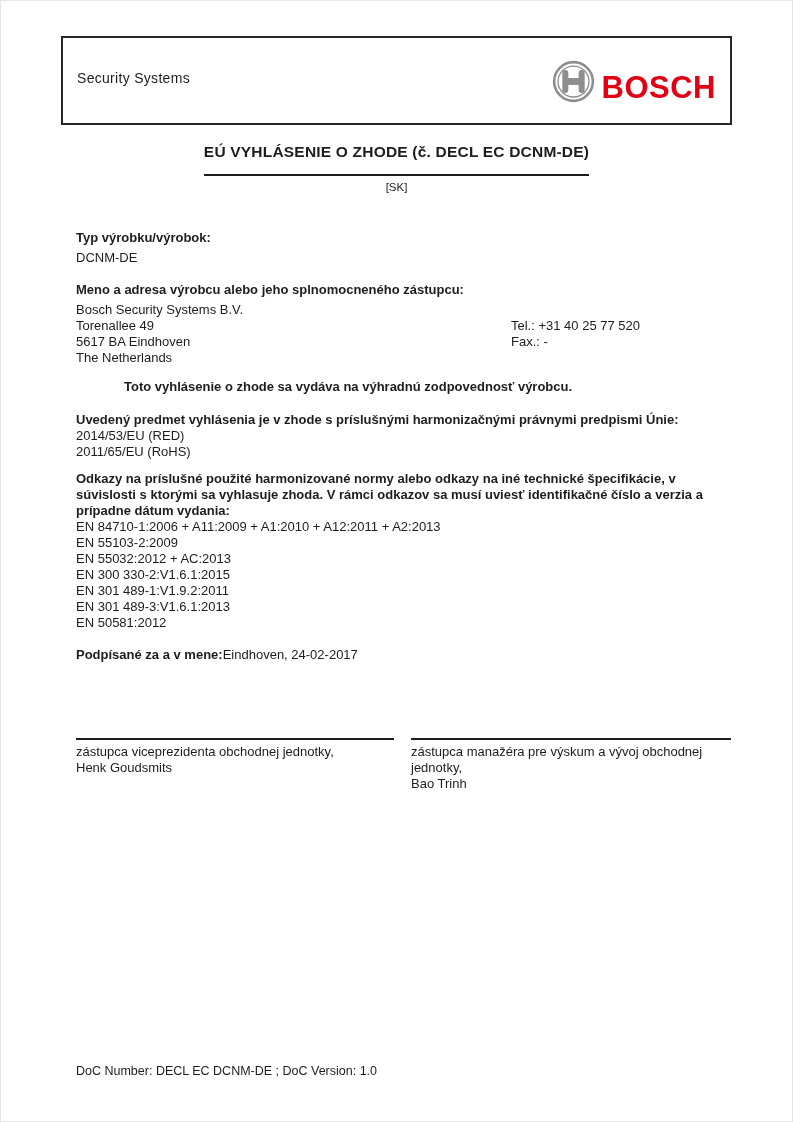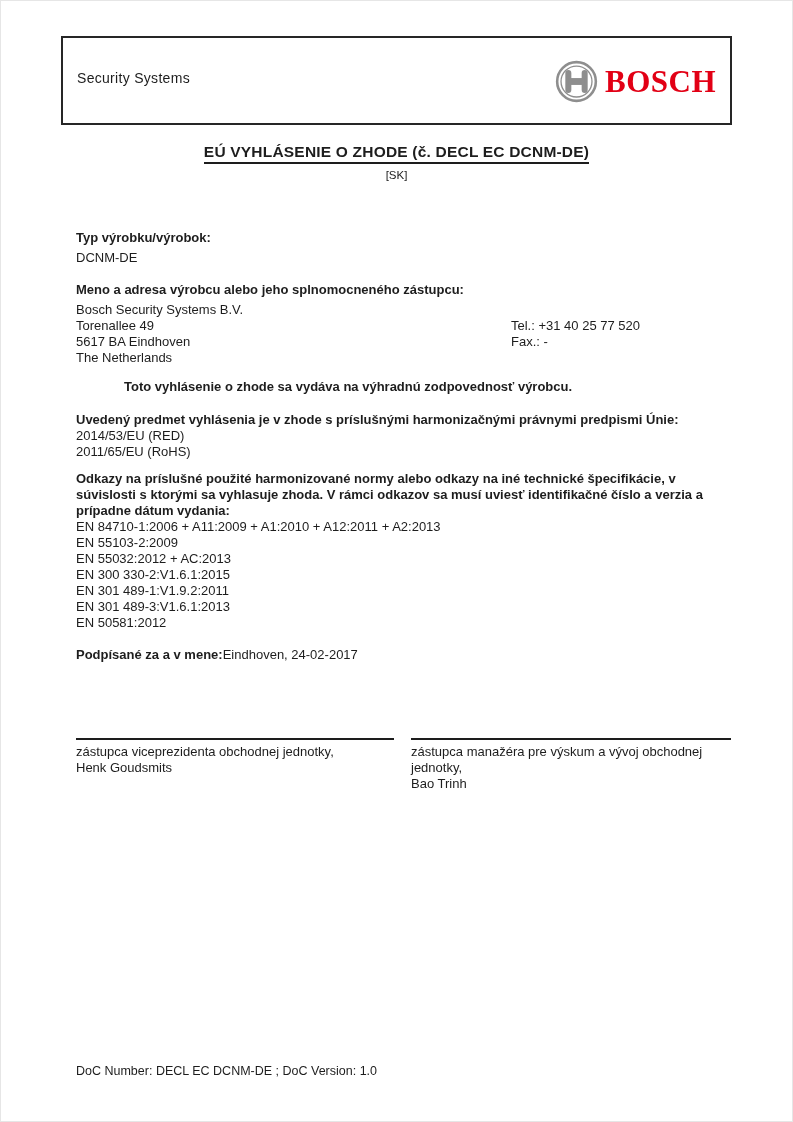--- a/index.html
+++ b/index.html
@@ -29,23 +29,22 @@
     position: absolute;
     left: 14px; top: 32px;
     font-size: 14px;
     letter-spacing: 0.3px;
     color: #1d1d1d;
   }
   .logo {
     position: absolute;
     right: 14px; top: 22px;
     display: flex;
-    align-items: center;
+    align-items: flex-end;
     gap: 7px;
-    font-family: Liberation Serif, serif;
   }
   .logotext {
     font-size: 31px;
     font-weight: bold;
     letter-spacing: 0.5px;
     color: #e20015;
     line-height: 1;
   }
 
   
@@ -54,21 +53,21 @@
     top: 143px; left: 0;
     width: 100%;
     text-align: center;
   }
   .doc-title {
     display: inline-block;
     font-size: 15.5px;
     font-weight: bold;
     letter-spacing: 0.2px;
     border-bottom: 2px solid #1d1d1d;
-    padding-bottom: 2px;
+    padding-bottom: 14px;
   }
   .lang-tag {
     margin-top: 3px;
     font-size: 11.5px;
   }
 
   
   .abs { position: absolute; left: 75px; }
   .bold { font-weight: bold; }
   .block-product-label { top: 229px; }

